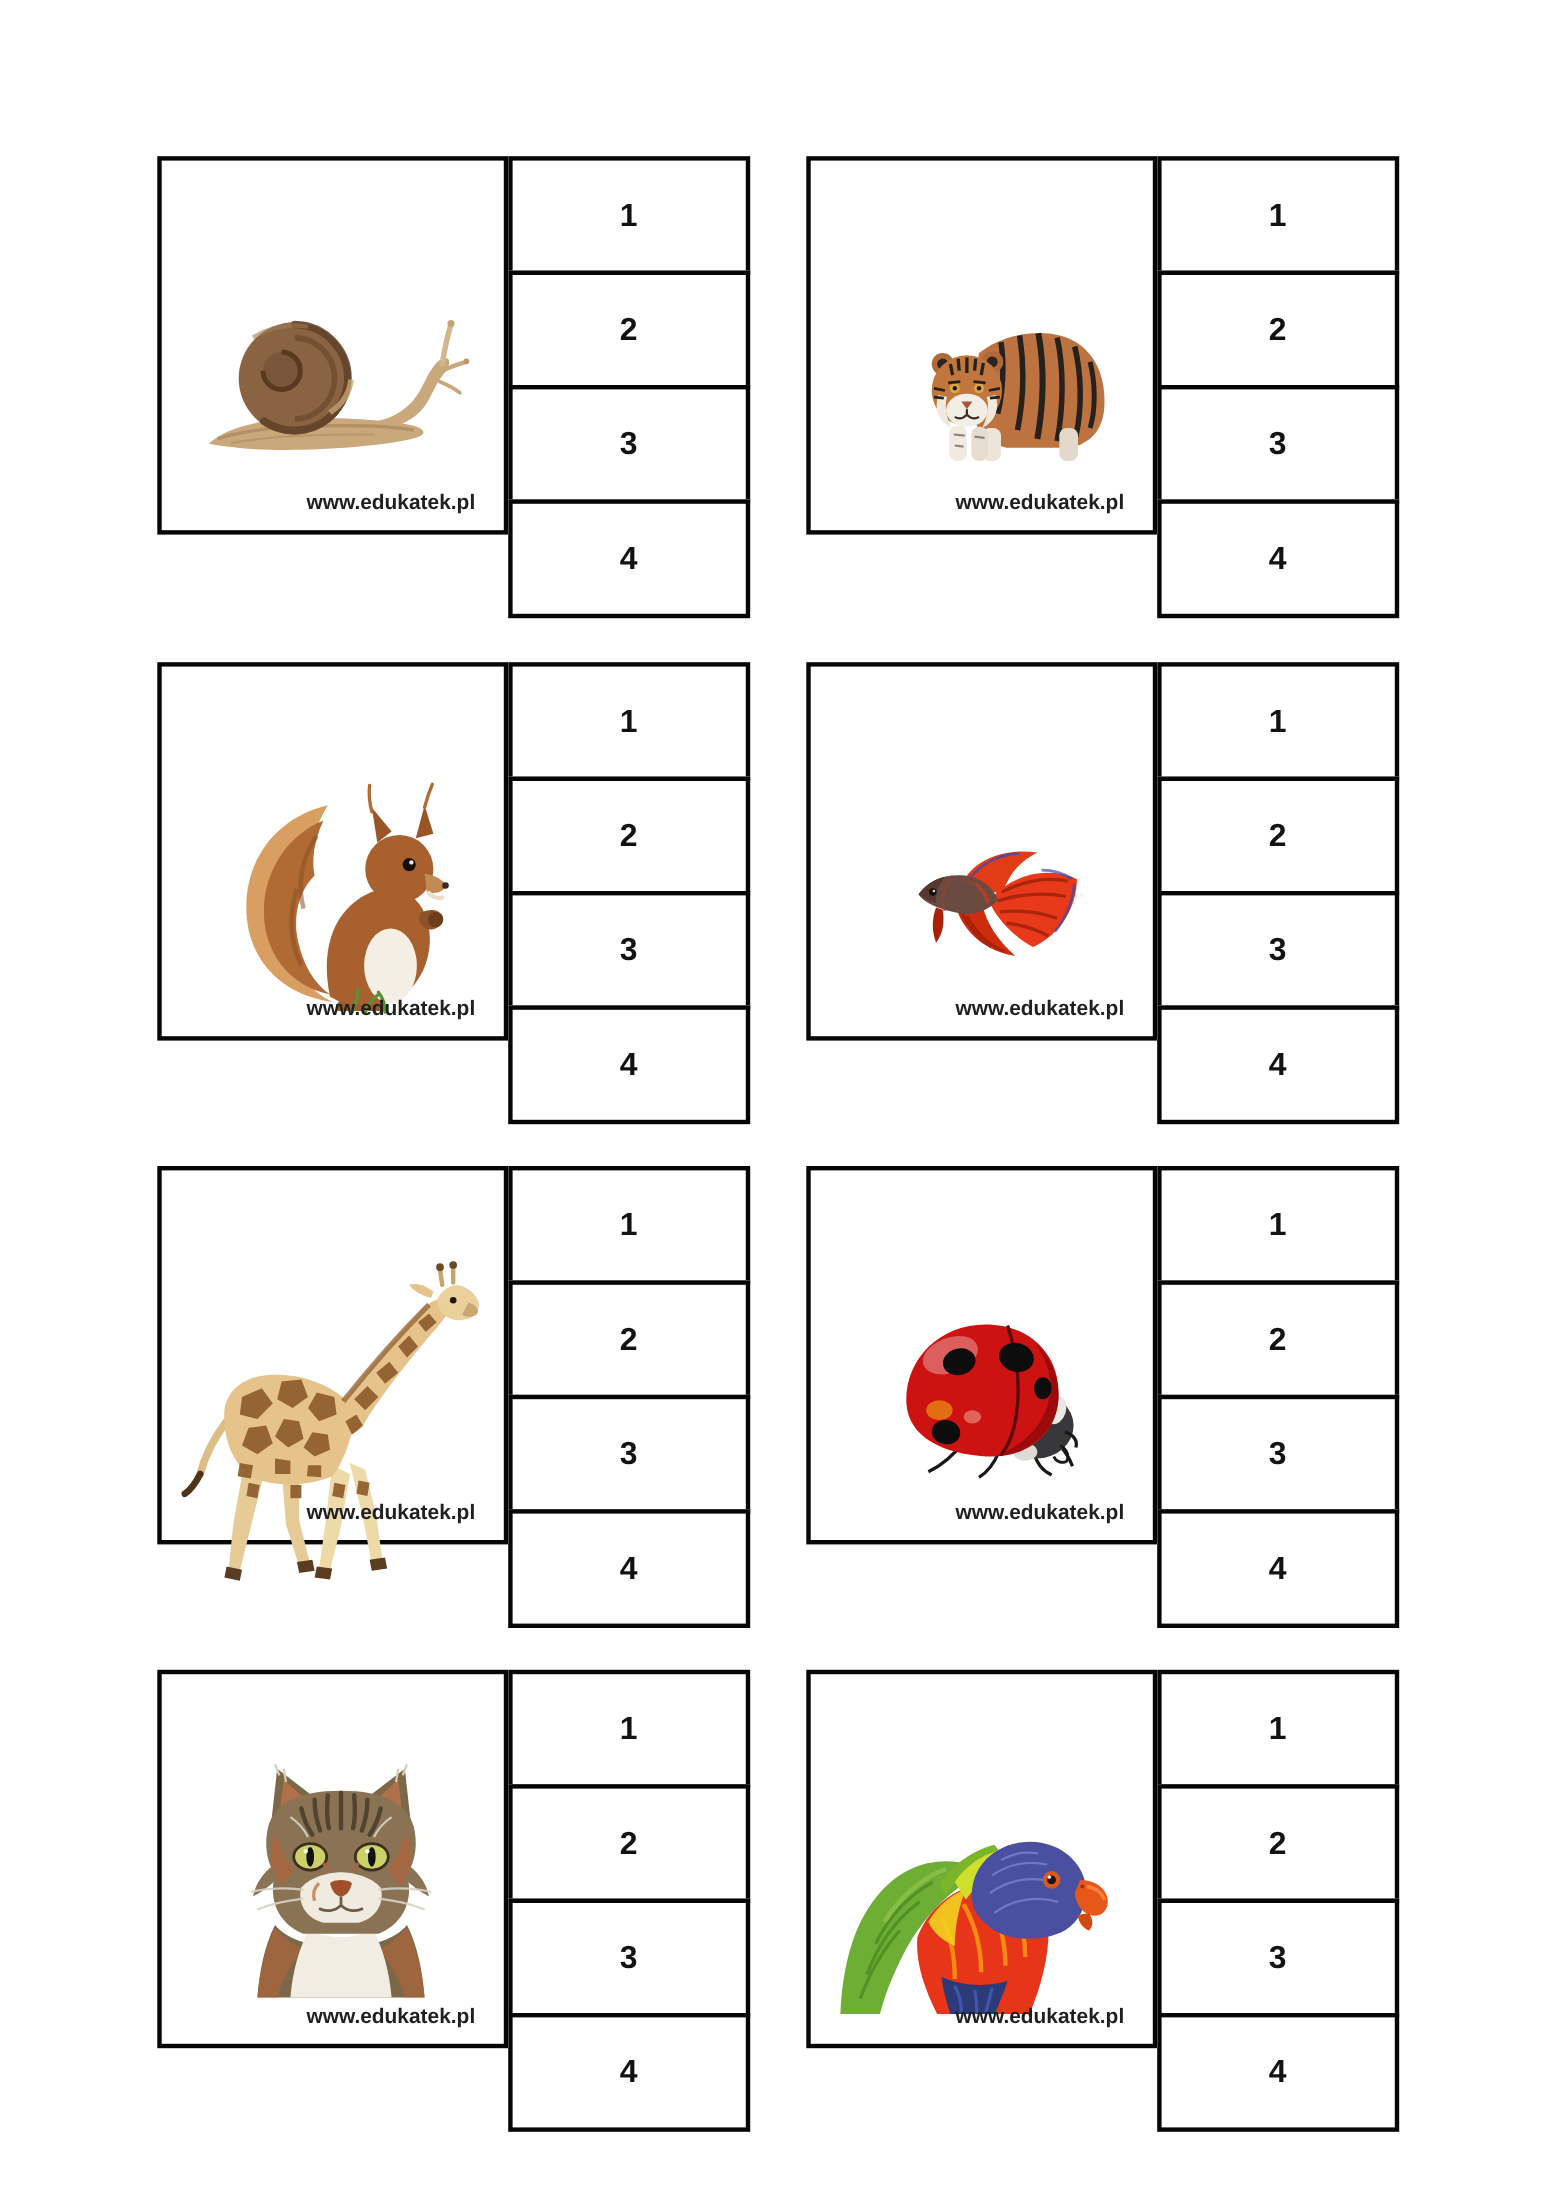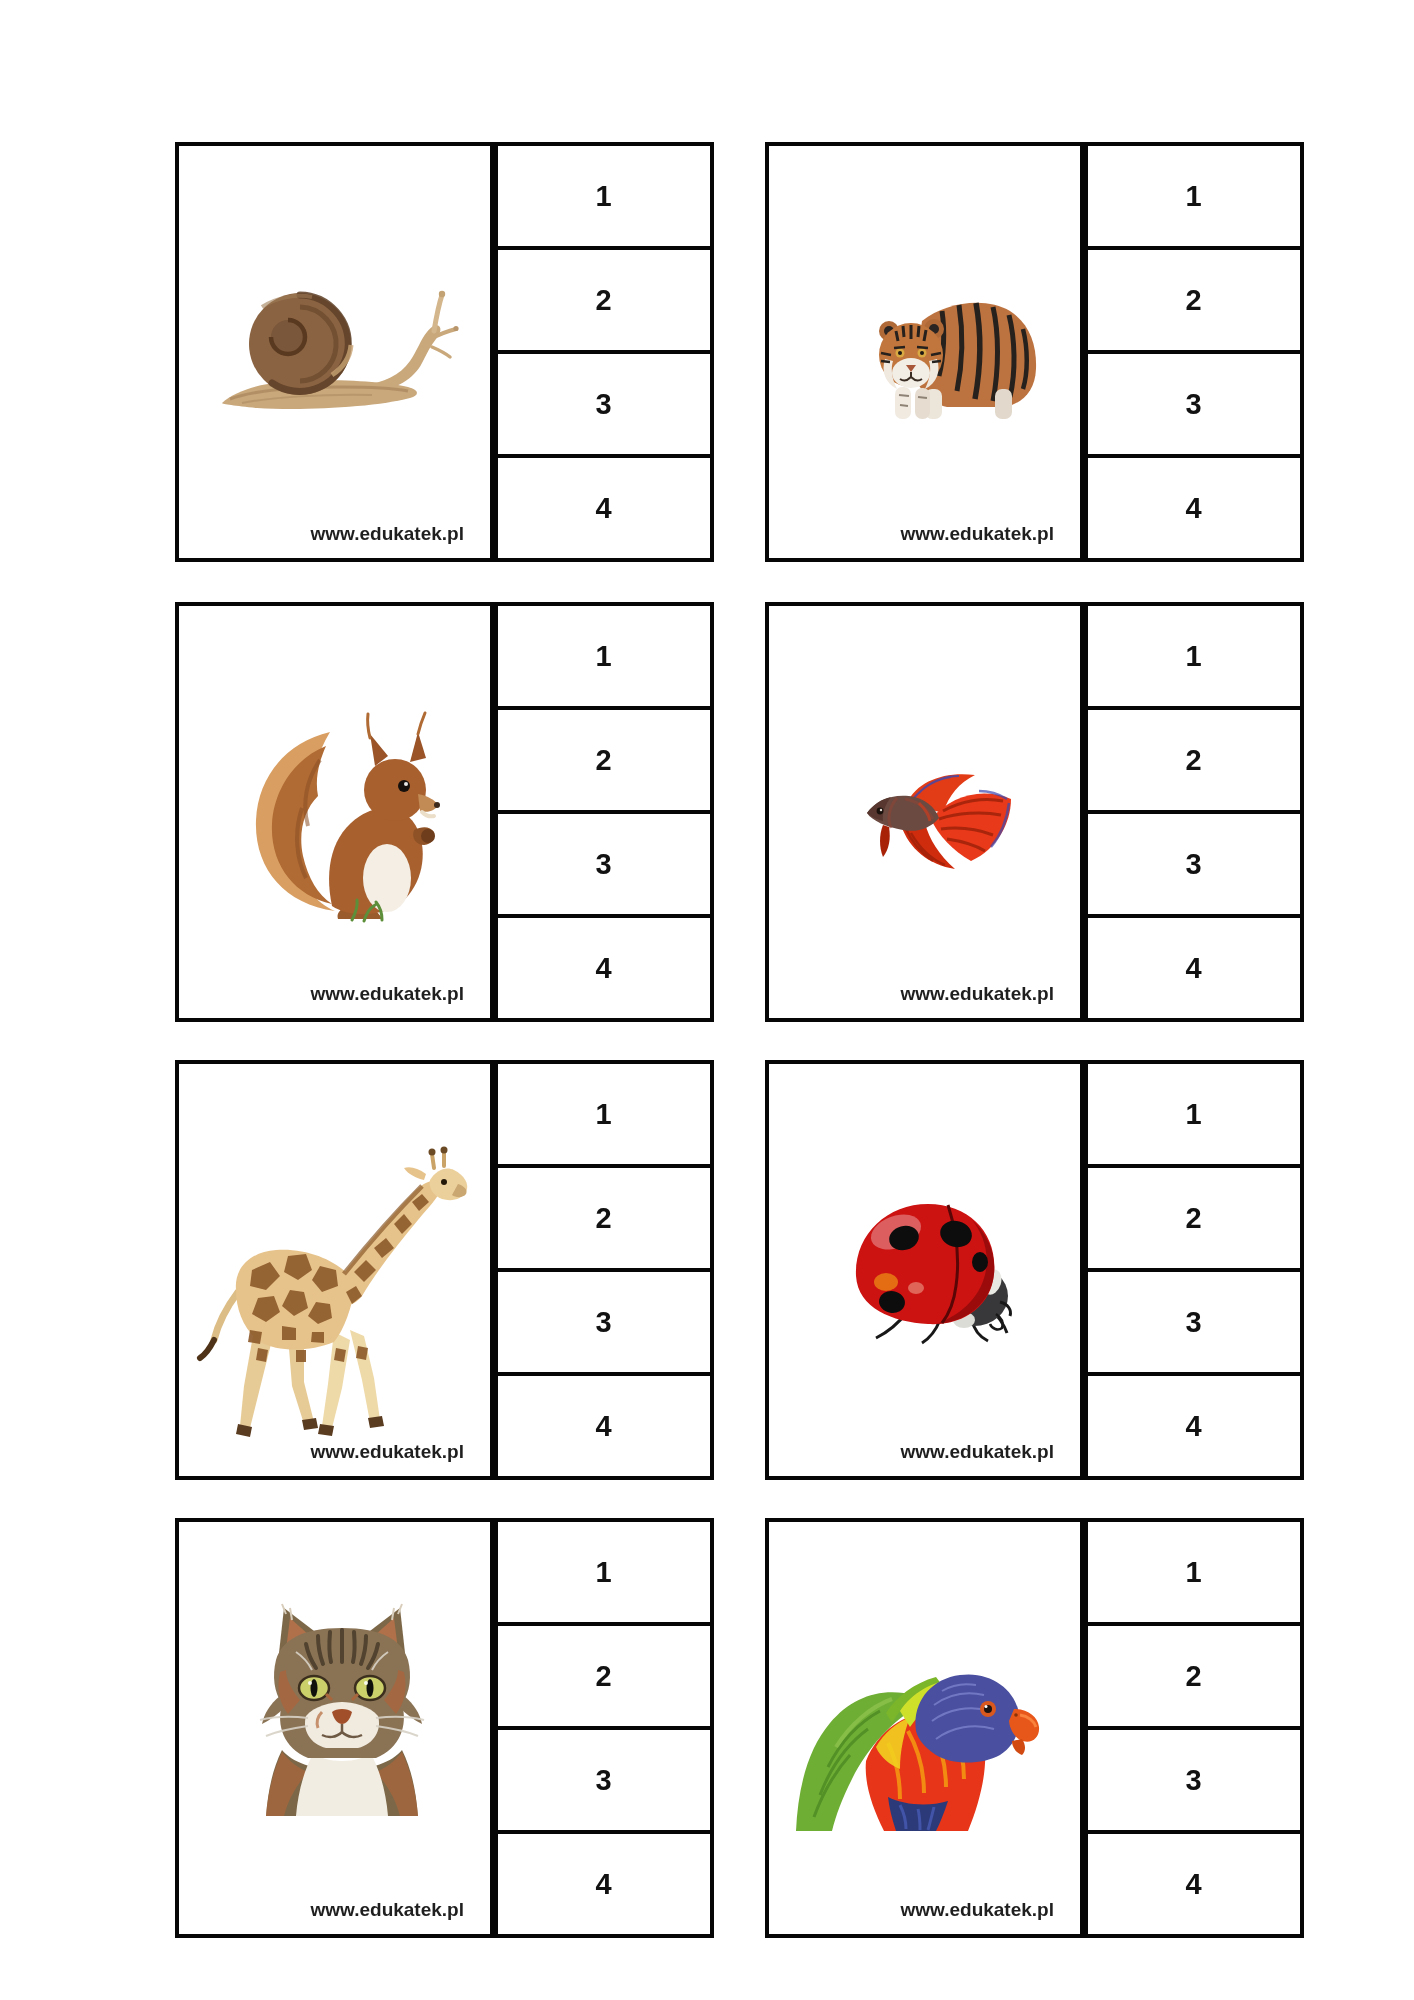--- a/index.html
+++ b/index.html
@@ -6,26 +6,25 @@
   .page{
     position:relative;
     width:1414px;height:2000px;
     background:#ffffff;
     font-family:"Liberation Sans", sans-serif;
     overflow:hidden;
   }
   .card{position:absolute;width:539px;height:420px;display:flex;}
   .imgbox{
     position:relative;
-    width:319px;height:420px;
+    width:319px;height:344px;
     box-sizing:border-box;
     border:4px solid #060606;
     background:#ffffff;
     flex:none;
-    margin-left:32px;
   }
   .numcol{width:220px;flex:none;display:flex;flex-direction:column;}
   .numcell{
     box-sizing:border-box;
     height:108px;
     border:4px solid #060606;
     background:#ffffff;
     display:flex;align-items:center;justify-content:center;
     font-size:29px;font-weight:700;color:#121212;
     letter-spacing:1px;

